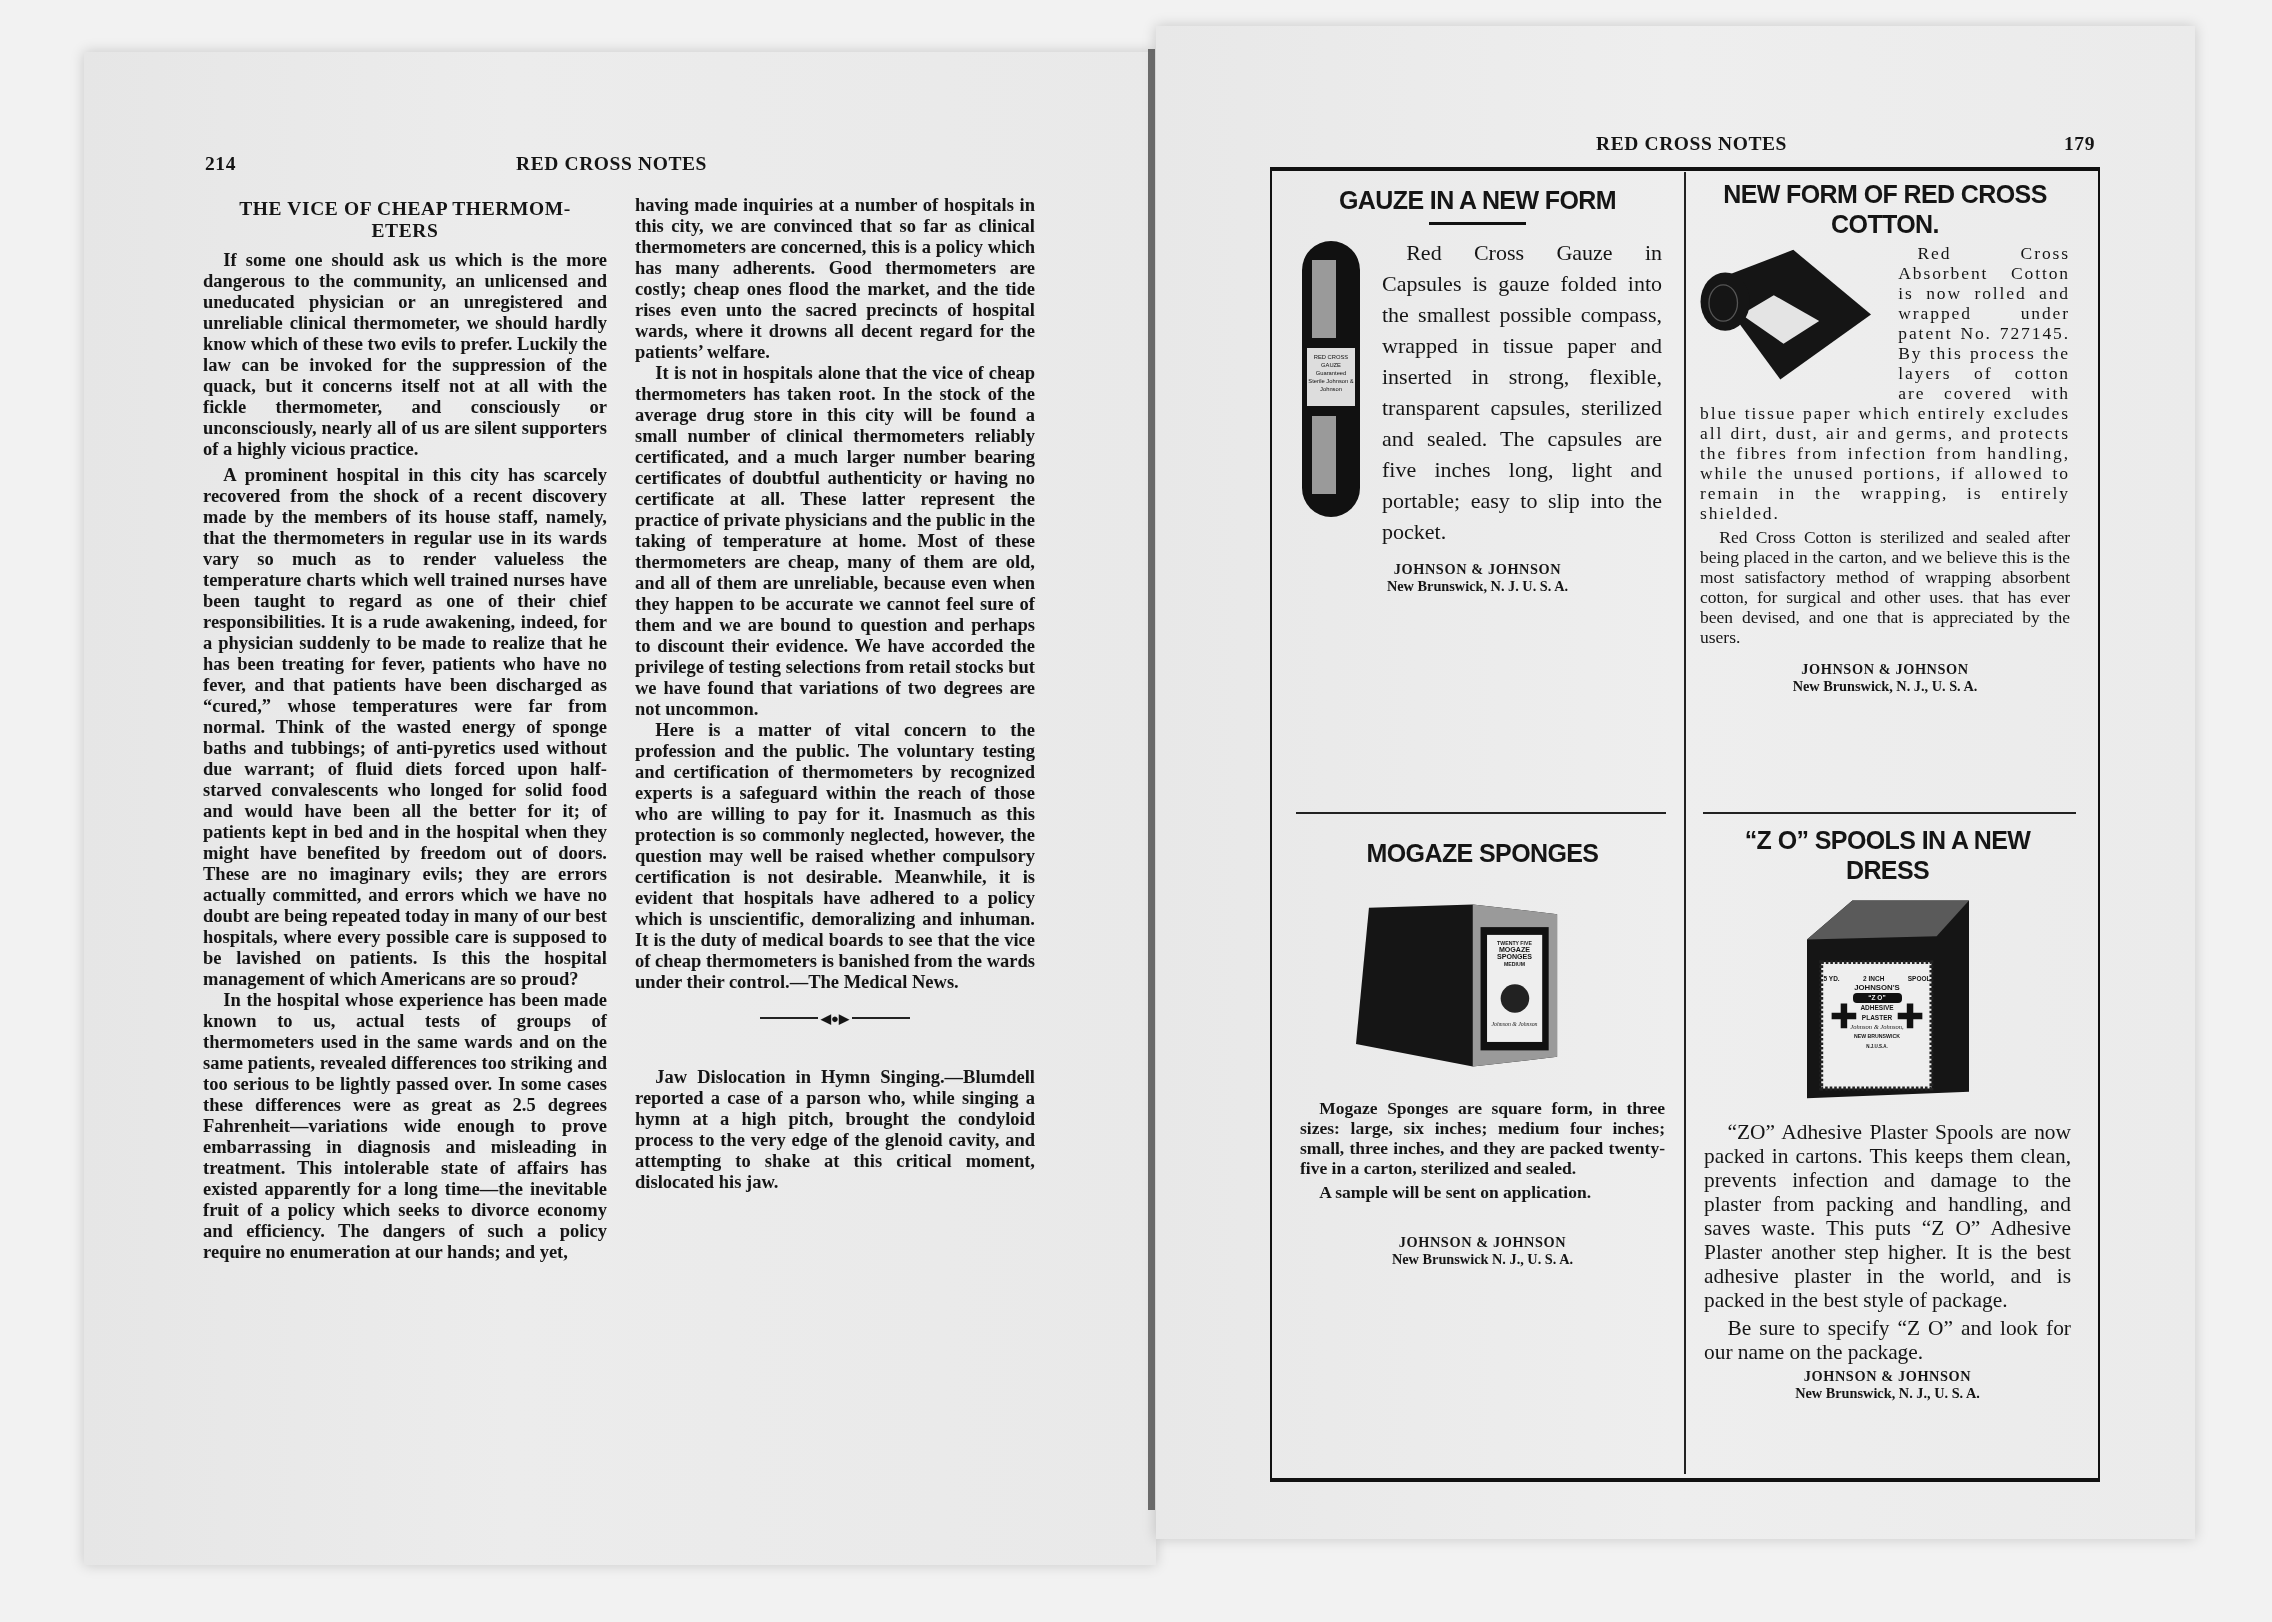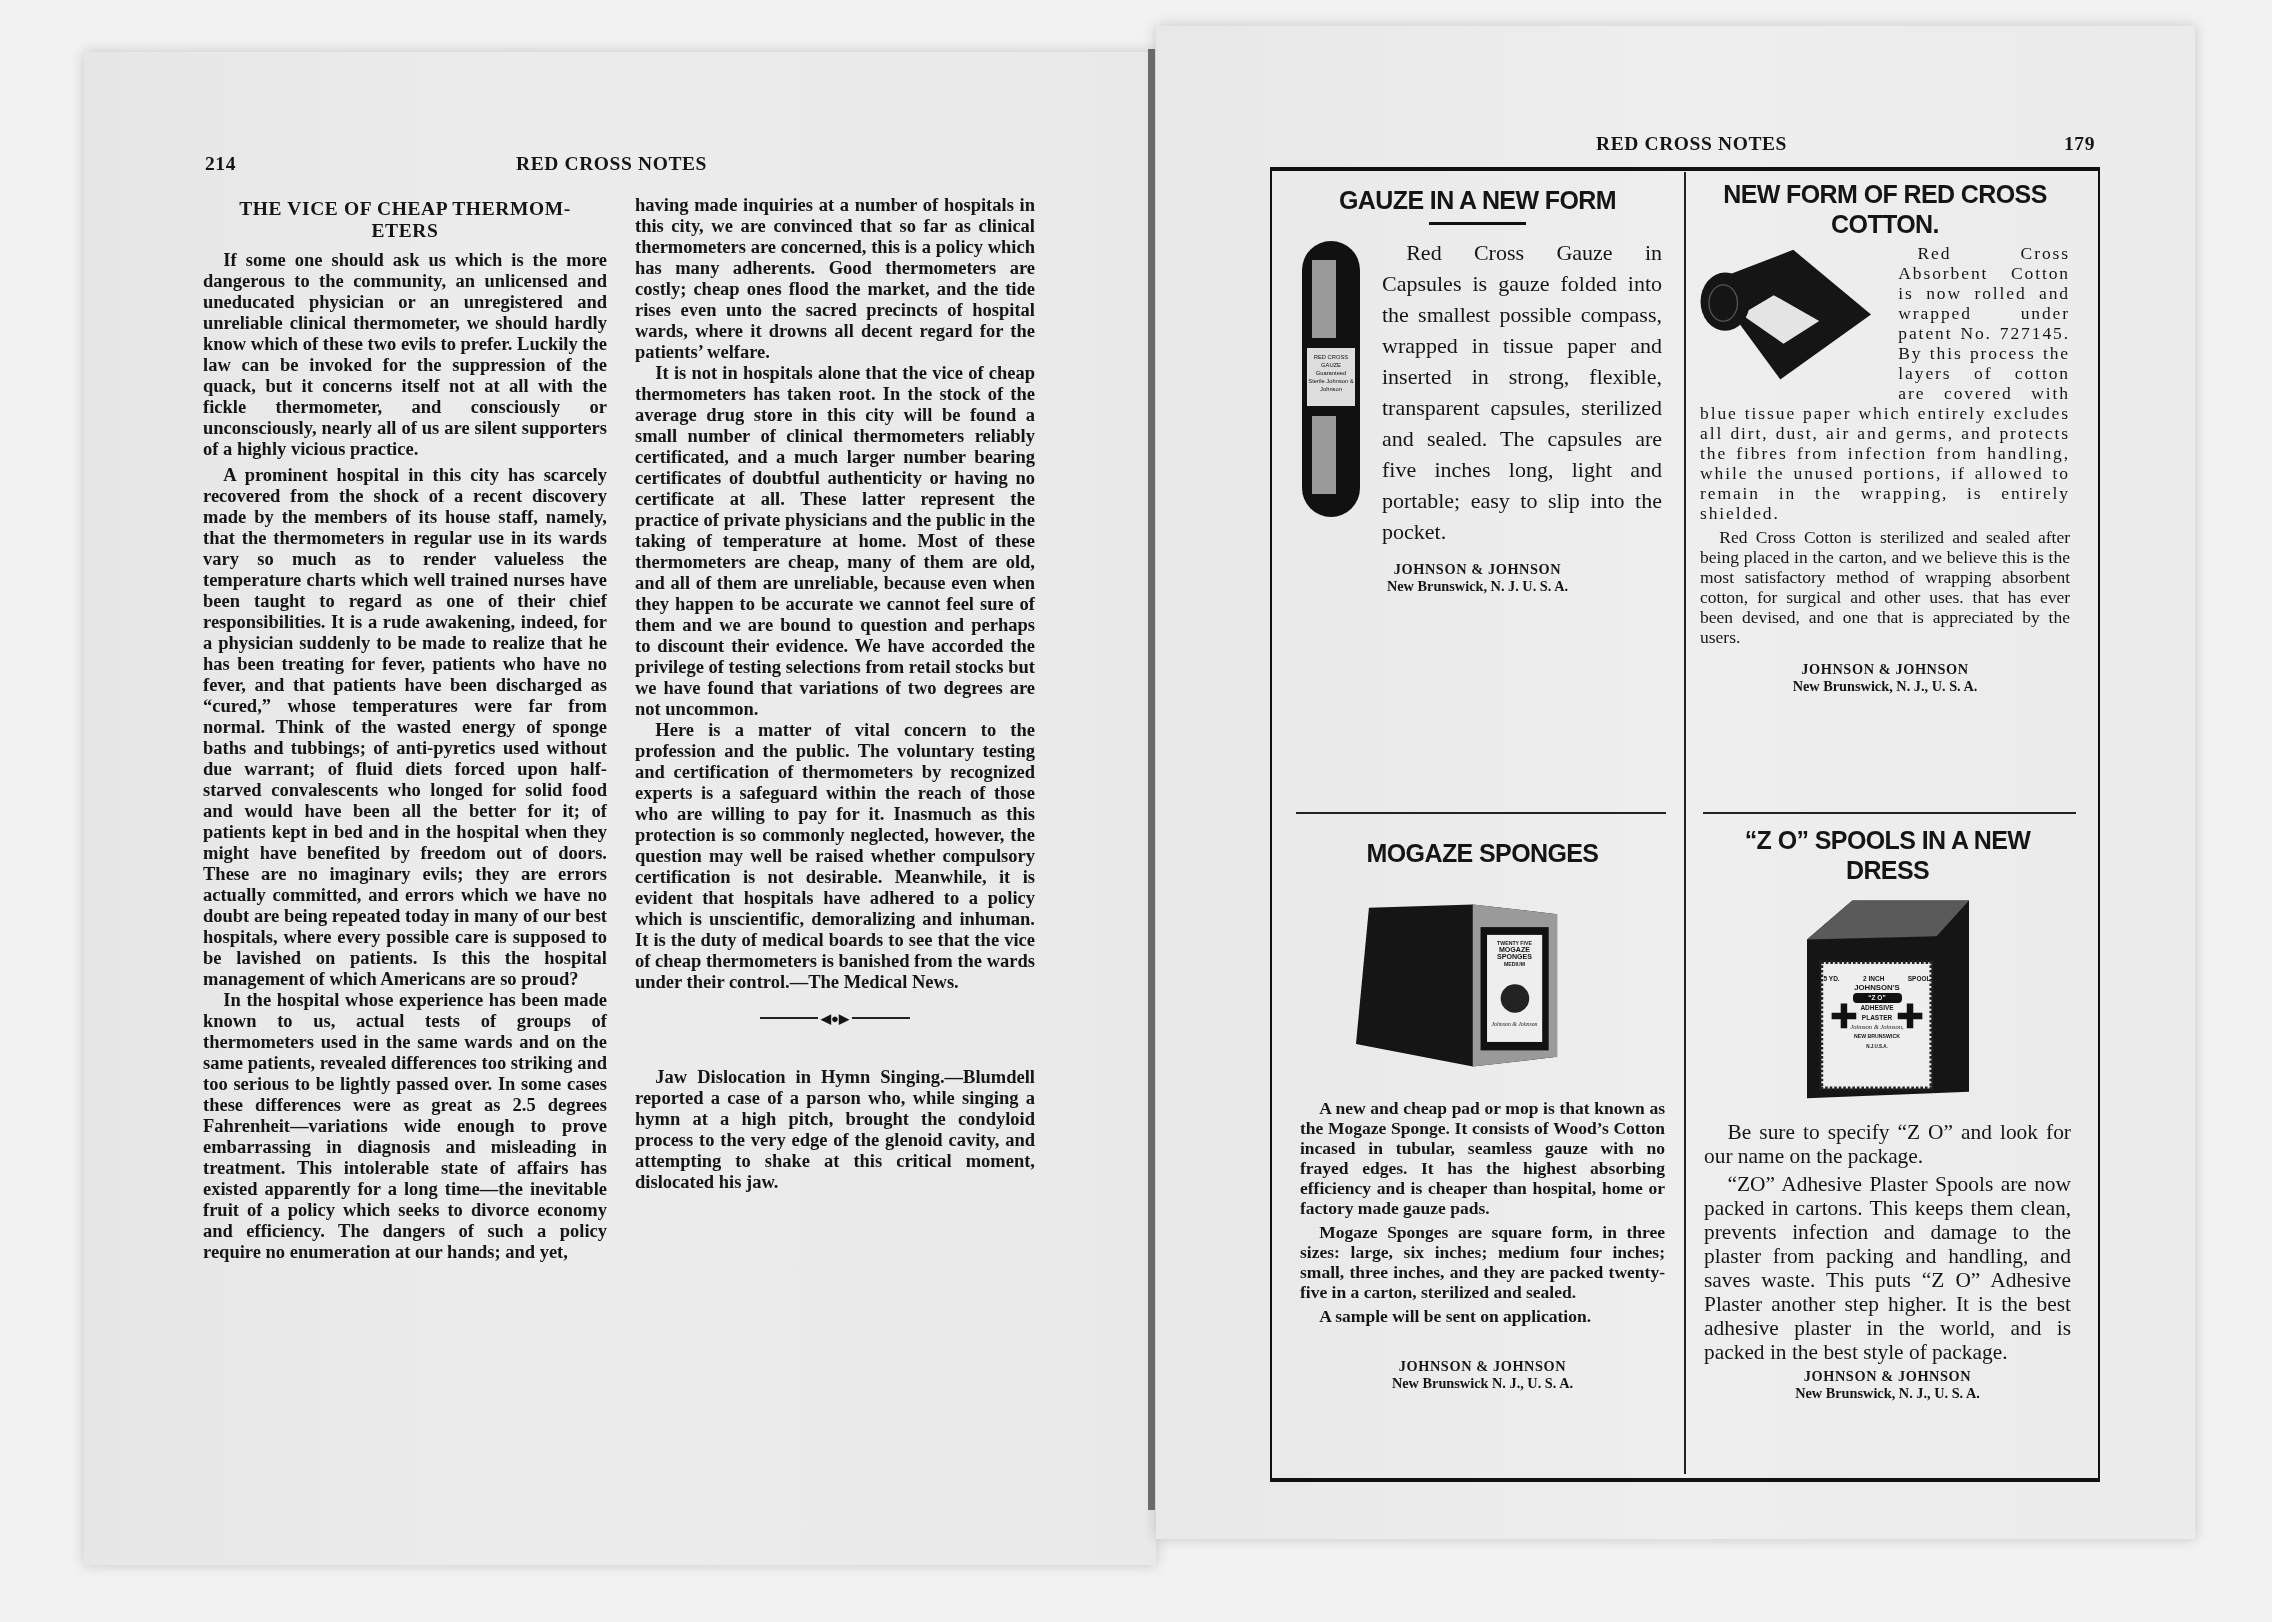--- a/index.html
+++ b/index.html
@@ -157,21 +157,20 @@
       <rect x="222" y="72" width="85" height="165" fill="#eee"></rect>
       <circle cx="265" cy="170" r="22" fill="#222"></circle>
     </svg>
     <div style="position:absolute; left:144px; top:52px; width:55px; text-align:center; font-family:'Liberation Sans',sans-serif; font-size:5.2px; line-height:7.1px; font-weight:bold;">
       <div>TWENTY FIVE</div>
       <div style="font-size:7.1px;">MOGAZE SPONGES</div>
       <div>MEDIUM</div>
     </div>
     <div style="position:absolute; left:144px; top:133px; width:55px; text-align:center; font-family:'Liberation Serif',serif; font-size:5.8px; font-style:italic;">Johnson &amp; Johnson</div>
   </div>
-  <p class="med" style="font-weight:bold;">A new and cheap pad or mop is that known as the Mogaze Sponge. It consists of Wood’s Cotton incased in tubular, seamless gauze with no frayed edges. It has the highest absorbing efficiency and is cheaper than hospital, home or factory made gauze pads.</p>
   <p class="med" style="font-weight:bold;">Mogaze Sponges are square form, in three sizes: large, six inches; medium four inches; small, three inches, and they are packed twenty-five in a carton, sterilized and sealed.</p>
   <p class="med" style="font-weight:bold;">A sample will be sent on application.</p>
   <div class="sig" style="margin-top:32px;">JOHNSON &amp; JOHNSON</div>
   <div class="sig2">New Brunswick N. J., U. S. A.</div>
 </div>
 
 <div class="ad" style="left:1700px; top:825px; width:375px;">
   <h2>
     <div>“Z O” SPOOLS IN A NEW</div>
     <div>DRESS</div>
@@ -192,18 +191,18 @@
       </div>
       <div style="font-size:7.8px;">JOHNSON'S</div>
       <div style="background:#111; color:#eee; margin:0 29px; border-radius:3.9px;">“Z O”</div>
       <div>ADHESIVE</div>
       <div>PLASTER</div>
       <div style="font-family:'Liberation Serif',serif; font-style:italic; font-weight:normal;">Johnson &amp; Johnson,</div>
       <div style="font-size:5.2px;">NEW BRUNSWICK</div>
       <div style="font-size:4.5px;">N.J.U.S.A.</div>
     </div>
   </div>
+  <p class="big" style="font-size:21.4px; line-height:24px;">“ZO” Adhesive Plaster Spools are now packed in cartons. This keeps them clean, prevents infection and damage to the plaster from packing and handling, and saves waste. This puts “Z O” Adhesive Plaster another step higher. It is the best adhesive plaster in the world, and is packed in the best style of package.</p>
   <p class="big" style="font-size:21.4px; line-height:24px;">Be sure to specify “Z O” and look for our name on the package.</p>
-  <p class="big" style="font-size:21.4px; line-height:24px;">“ZO” Adhesive Plaster Spools are now packed in cartons. This keeps them clean, prevents infection and damage to the plaster from packing and handling, and saves waste. This puts “Z O” Adhesive Plaster another step higher. It is the best adhesive plaster in the world, and is packed in the best style of package.</p>
   <div class="sig" style="margin-top:2.6px;">JOHNSON &amp; JOHNSON</div>
   <div class="sig2">New Brunswick, N. J., U. S. A.</div>
 </div>
 
 
 </body></html>

